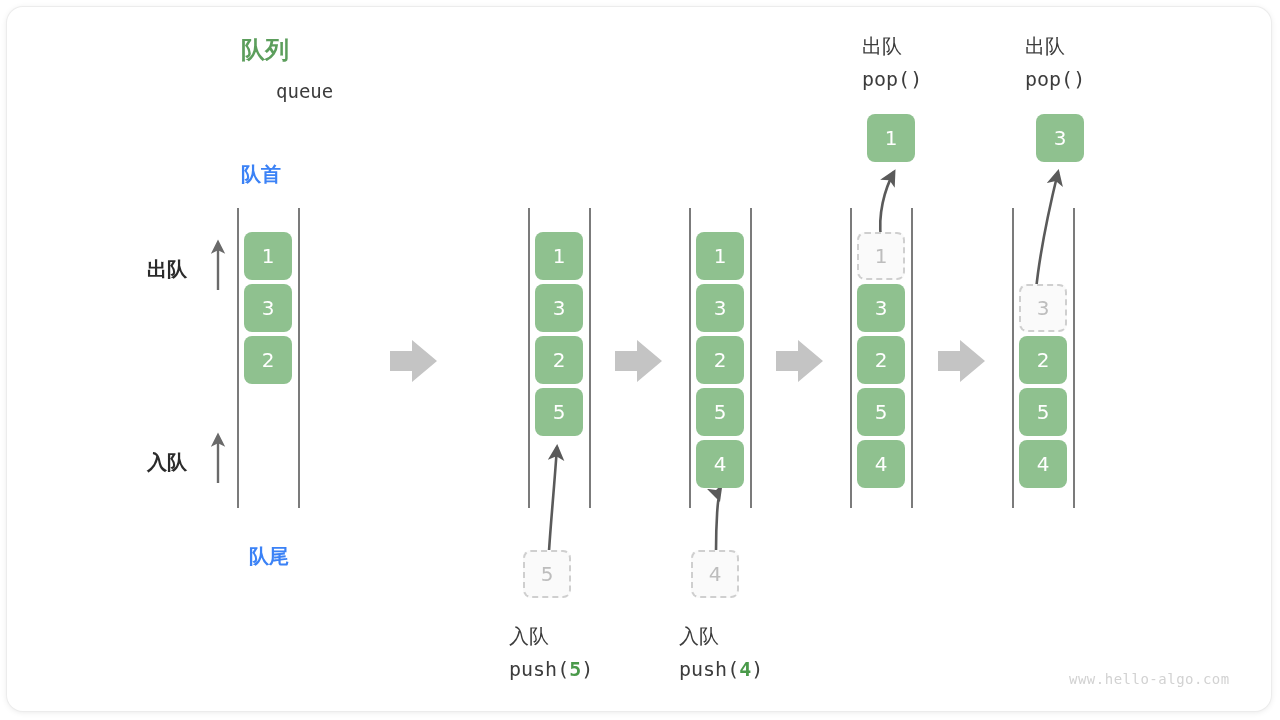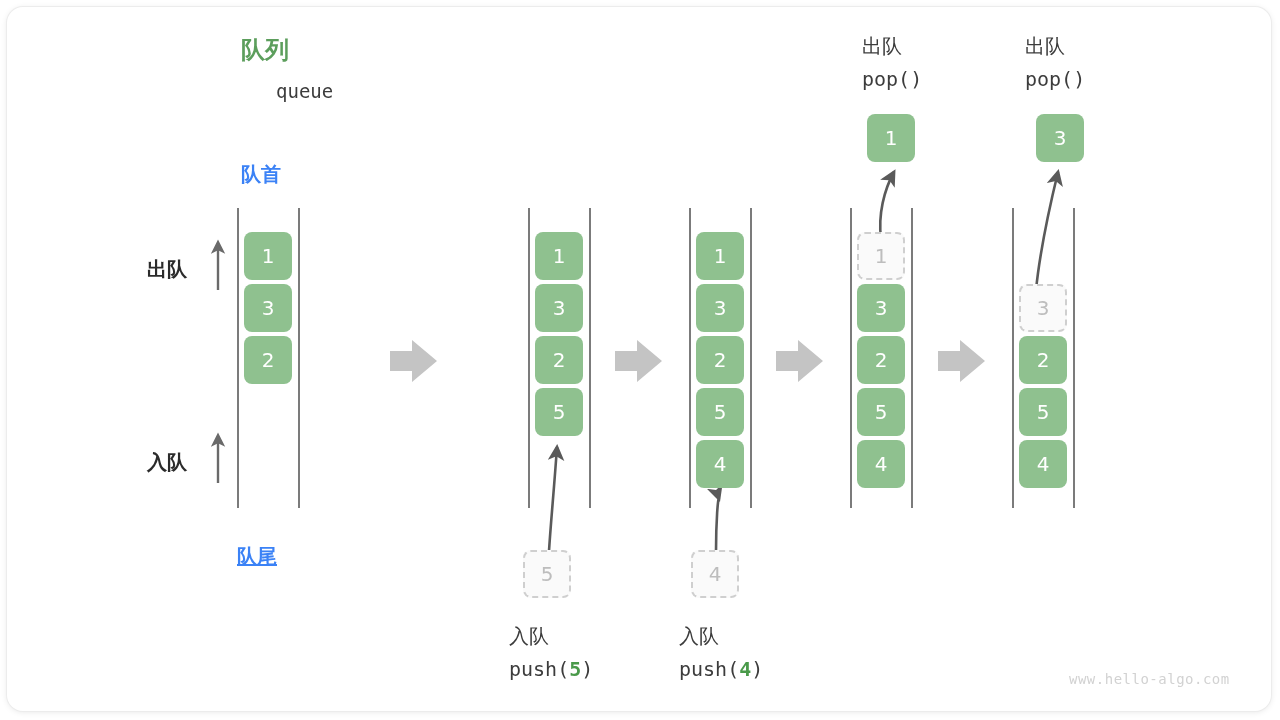--- a/index.html
+++ b/index.html
@@ -172,21 +172,21 @@
     </g>
     <g>
       <path d="M1036,290 C1040,250 1050,205 1058,172" stroke="#5a5a5a" stroke-width="2.6" fill="none" marker-end="url(#curveHead)"></path>
     </g>
   </svg>
 
   <div class="lbl title-cn" style="left:241px; top:34px;">队列</div>
   <div class="lbl title-en" style="left:232px; top:80px;margin-left:44px;">queue</div>
 
   <div class="lbl endpoint-label" style="left:241px; top:161px;">队首</div>
-  <div class="lbl endpoint-label" style="left:237px; top:543px;text-decoration:underline;">队尾</div>
+  <div class="lbl endpoint-label" style="left:249px; top:543px;">队尾</div>
 
   <div class="lbl side-label" style="left:147px; top:256px;">出队</div>
   <div class="lbl side-label" style="left:147px; top:449px;">入队</div>
 
   <div>
     <div class="cell" style="left:244px; top:232px;">1</div>
     <div class="cell" style="left:244px; top:284px;">3</div>
     <div class="cell" style="left:244px; top:336px;">2</div>
   </div>
 

